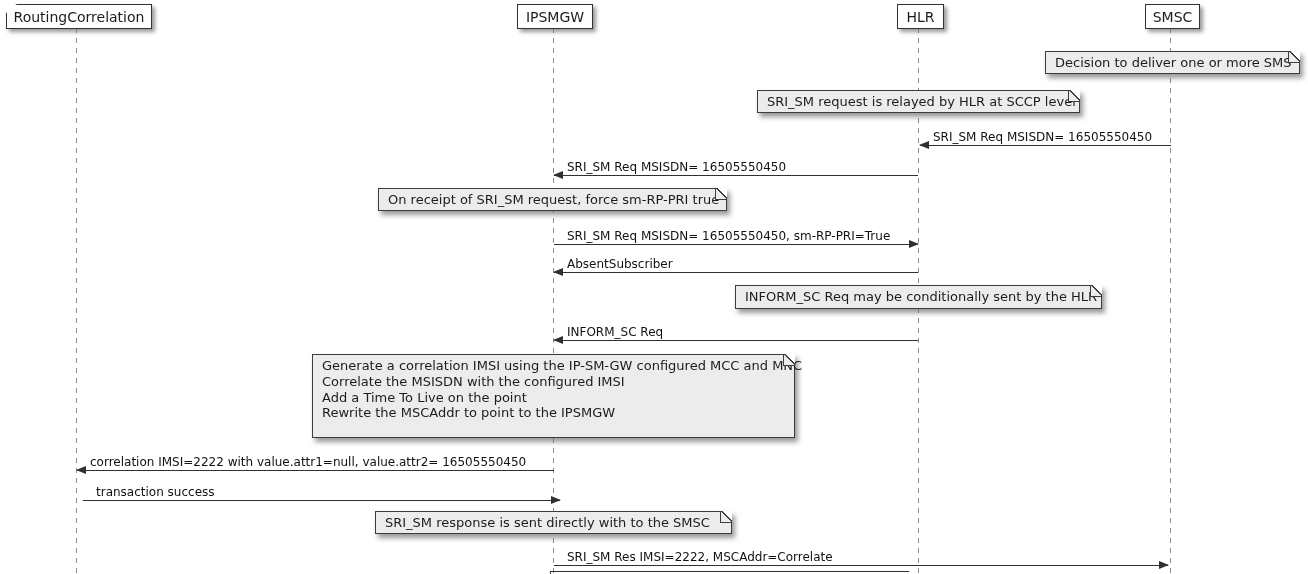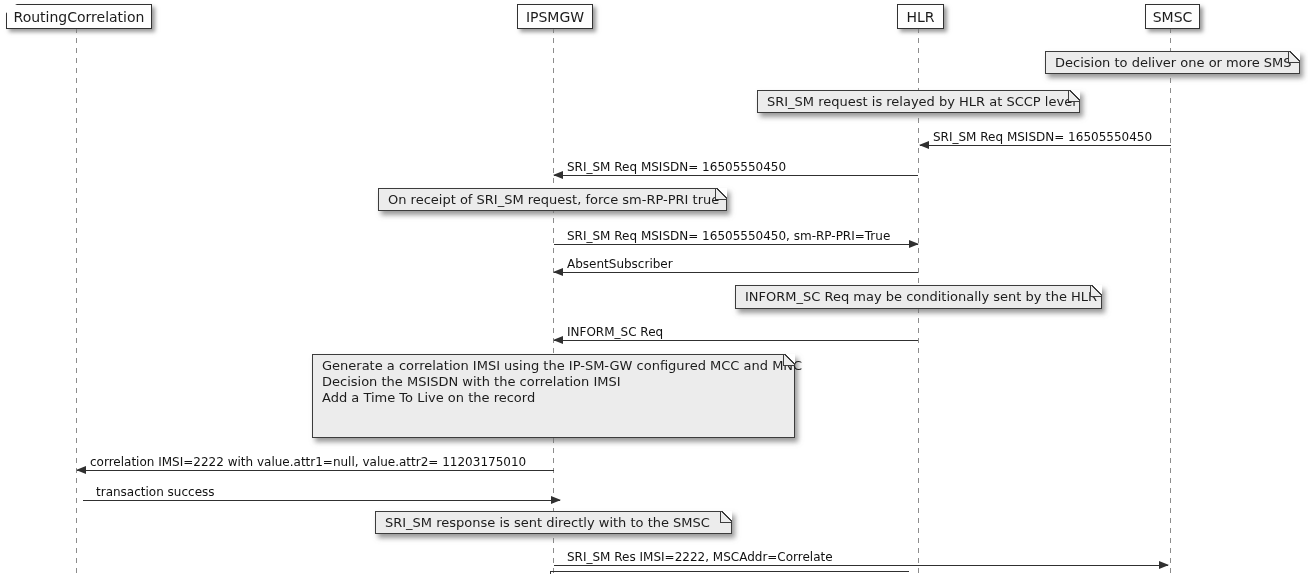--- a/index.html
+++ b/index.html
@@ -125,27 +125,28 @@
   </div>
 
   <div class="msg" style="left:554px;top:340px;width:364px">
     <span class="ah ah-left"></span>
     <span class="msg-label">INFORM_SC Req</span>
   </div>
 
   <div class="note" style="left:312px;top:354px;width:483px;height:84px">
     <span class="fold"></span>
     <div class="note-line">Generate a correlation IMSI using the IP-SM-GW configured MCC and MNC</div>
-    <div class="note-line">Decision the MSISDN with the correlation IMSI</div>
-    <div class="note-line">Add a Time To Live on the record</div>
+    <div class="note-line">Correlate the MSISDN with the configured IMSI</div>
+    <div class="note-line">Add a Time To Live on the point</div>
+    <div class="note-line">Rewrite the MSCAddr to point to the IPSMGW</div>
   </div>
 
   <div class="msg" style="left:77px;top:470px;width:477px">
     <span class="ah ah-left"></span>
-    <span class="msg-label">correlation IMSI=2222 with value.attr1=null, value.attr2= 11203175010</span>
+    <span class="msg-label">correlation IMSI=2222 with value.attr1=null, value.attr2= 16505550450</span>
   </div>
 
   <div class="msg" style="left:83px;top:500px;width:477px">
     <span class="ah ah-right"></span>
     <span class="msg-label">transaction success</span>
   </div>
 
   <div class="note" style="left:375px;top:511px;width:357px;height:23px">
     <span class="fold"></span>
     <span>SRI_SM response is sent directly with to the SMSC</span>

